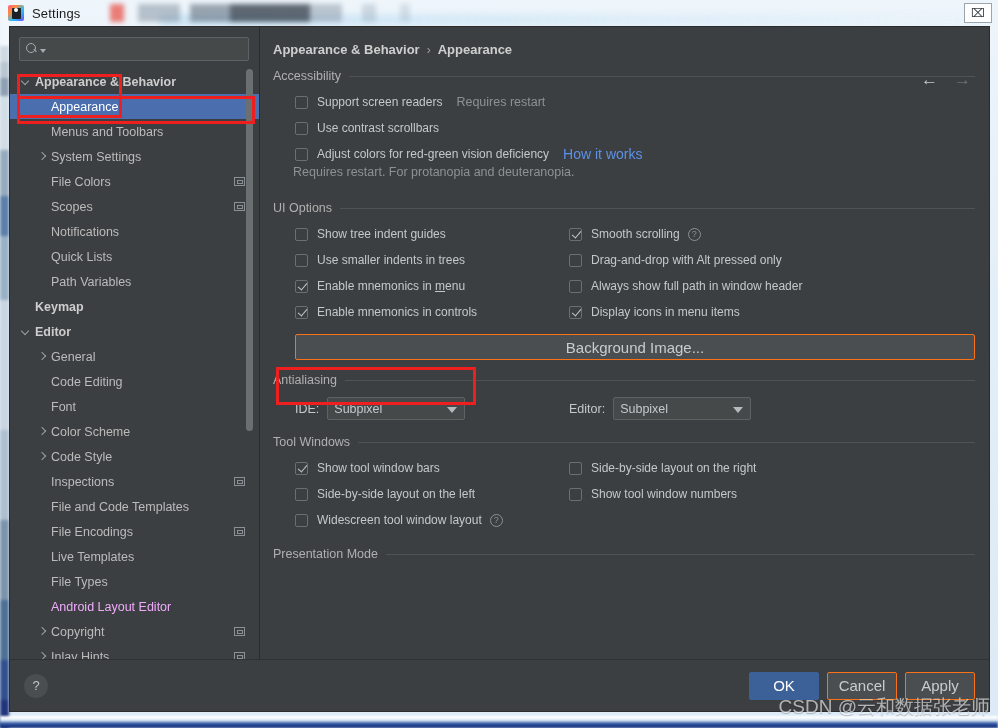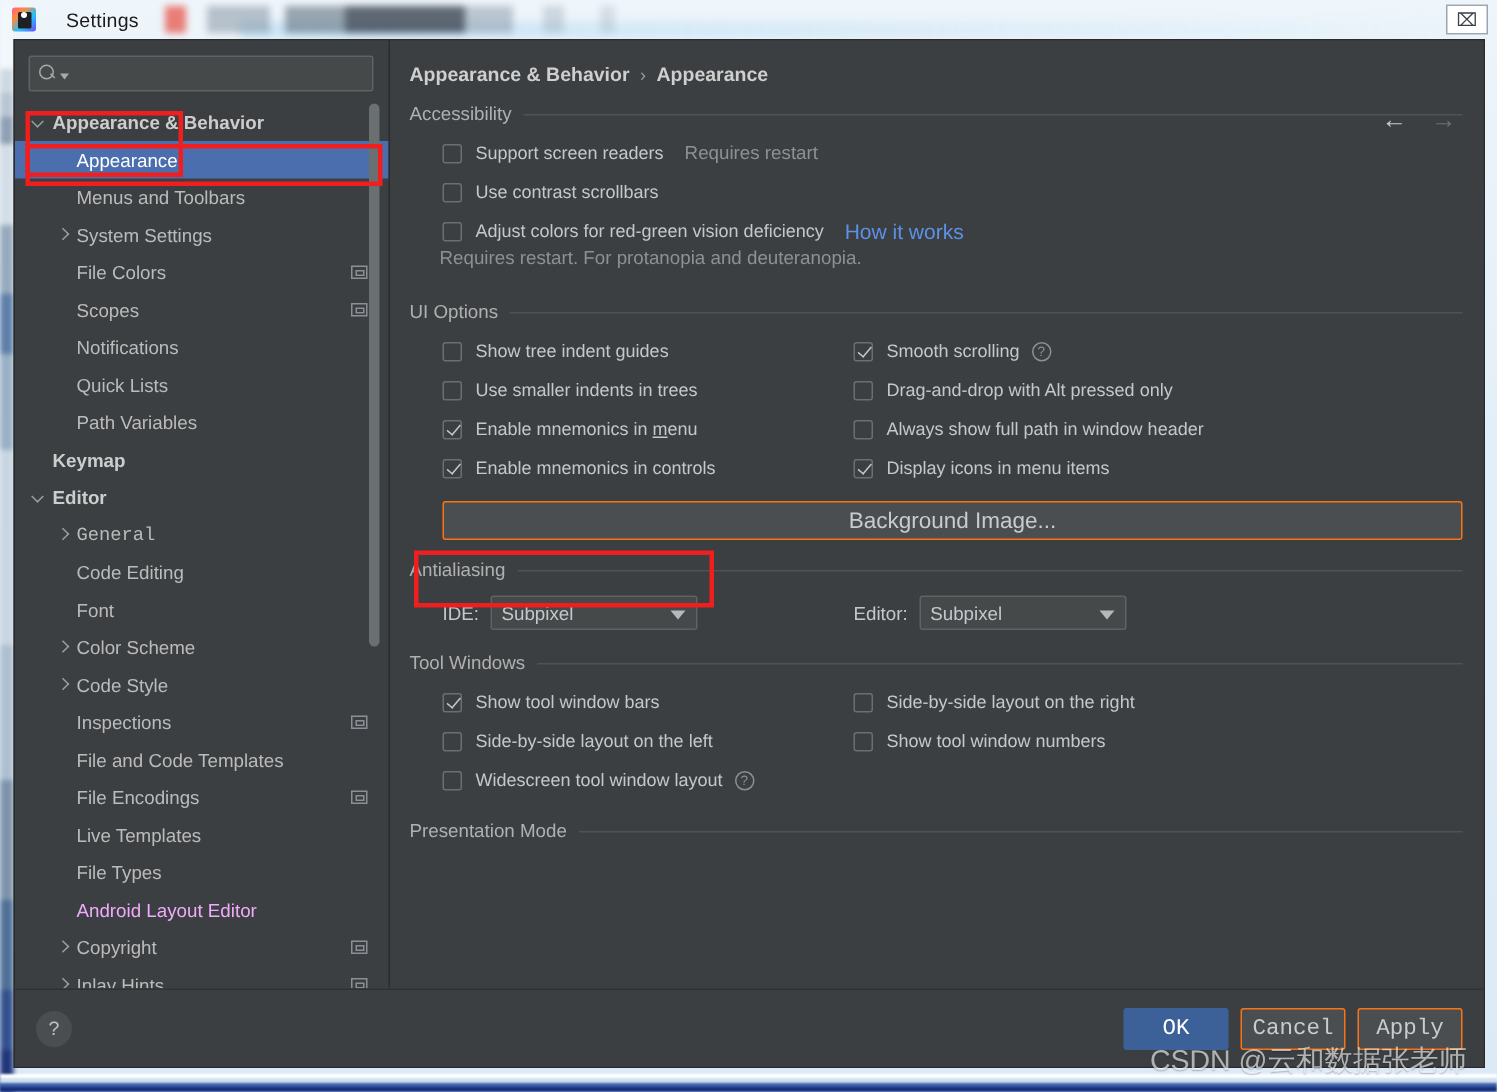--- a/index.html
+++ b/index.html
@@ -70,21 +70,21 @@
     display: flex; align-items: center; justify-content: center;
   }
   #titlebar .app-icon::after {
     content: ""; width: 9px; height: 11px; background: #1d2025; border-radius: 1px;
   }
   #titlebar .app-icon::before {
     content: ""; position: absolute; width: 4px; height: 4px; background: #fff;
     border-radius: 50%; z-index: 2; top: 3px; left: 6px;
   }
   #titlebar .title-text {
-    margin-left: 20px; font-size: 13px; color: #1b1b1b; letter-spacing: .2px;
+    margin-left: 8px; font-size: 13px; color: #1b1b1b; letter-spacing: .2px;
   }
   #close-btn {
     position: absolute; right: 6px; top: 3px; width: 28px; height: 20px;
     border: 1px solid #9ba6b0; background: #ffffff;
     display: flex; align-items: center; justify-content: center;
     font-size: 12px; color: #3a3f45;
   }
 
   
   #dialog {
@@ -236,39 +236,39 @@
 
   
   #bottom-bar {
     height: 52px; background: #3c3f41; border-top: 1px solid #2f3133;
     display: flex; align-items: center; padding: 0 14px; position: relative;
   }
   #help-btn {
     width: 24px; height: 24px; border-radius: 50%; background: #4a4e50;
     color: #c0c4c8; font-size: 13px; display: flex; align-items: center; justify-content: center;
   }
-  #btn-group { margin-left: auto; display: flex; gap: 8px; font-family: Liberation Mono, monospace; }
+  #btn-group { margin-left: auto; display: flex; gap: 8px; }
   .dlg-btn {
     min-width: 70px; height: 28px; border-radius: 2px;
     font-size: 15px; display: flex; align-items: center; justify-content: center;
     border: 1px solid #f97316; background: #4a4e50; color: #c8ccd0;
   }
   .dlg-btn.primary { background: #3c6098; border-color: #3c6098; color: #ffffff; }
 
   
   .anno {
     position: absolute; border: 3px solid #f01f1f; pointer-events: none; z-index: 40;
   }
   #anno-sidebar { left: 17px; top: 74px; width: 105px; height: 44px; }
   #anno-appearance { left: 17px; top: 96px; width: 238px; height: 28px; }
   #anno-bg { left: 276px; top: 367px; width: 200px; height: 38px; }
 
   
   #watermark {
-    position: absolute; right: 20px; bottom: 8px; z-index: 60;
+    position: absolute; right: 8px; bottom: 8px; z-index: 60;
     font-size: 19px; color: rgba(255,255,255,.62);
     font-family: "Liberation Sans", sans-serif; white-space: nowrap;
     text-shadow: 0 1px 1px rgba(0,0,0,.25);
   }
 </style>
 </head>
 <body>
 
 <div id="desktop">
   <div class="blur-sheen"></div>
@@ -354,21 +354,21 @@
                 <span class="label" style="margin-left: 4px;">Keymap</span>
               </div>
               <div class="tree-row bold">
                 <span style="width: 10px; flex: 0 0 auto;"></span>
                 <span class="arrow down"></span>
                 <span class="label" style="margin-left: 4px;">Editor</span>
               </div>
               <div class="tree-row">
                 <span style="width: 26px; flex: 0 0 auto;"></span>
                 <span class="arrow right"></span>
-                <span class="label" style="margin-left: 4px; font-family: Liberation Mono, monospace;">General</span>
+                <span class="label" style="margin-left: 4px;">General</span>
               </div>
               <div class="tree-row">
                 <span style="width: 26px; flex: 0 0 auto;"></span>
                 <span class="arrow "></span>
                 <span class="label" style="margin-left: 4px;">Code Editing</span>
               </div>
               <div class="tree-row">
                 <span style="width: 26px; flex: 0 0 auto;"></span>
                 <span class="arrow "></span>
                 <span class="label" style="margin-left: 4px;">Font</span>

